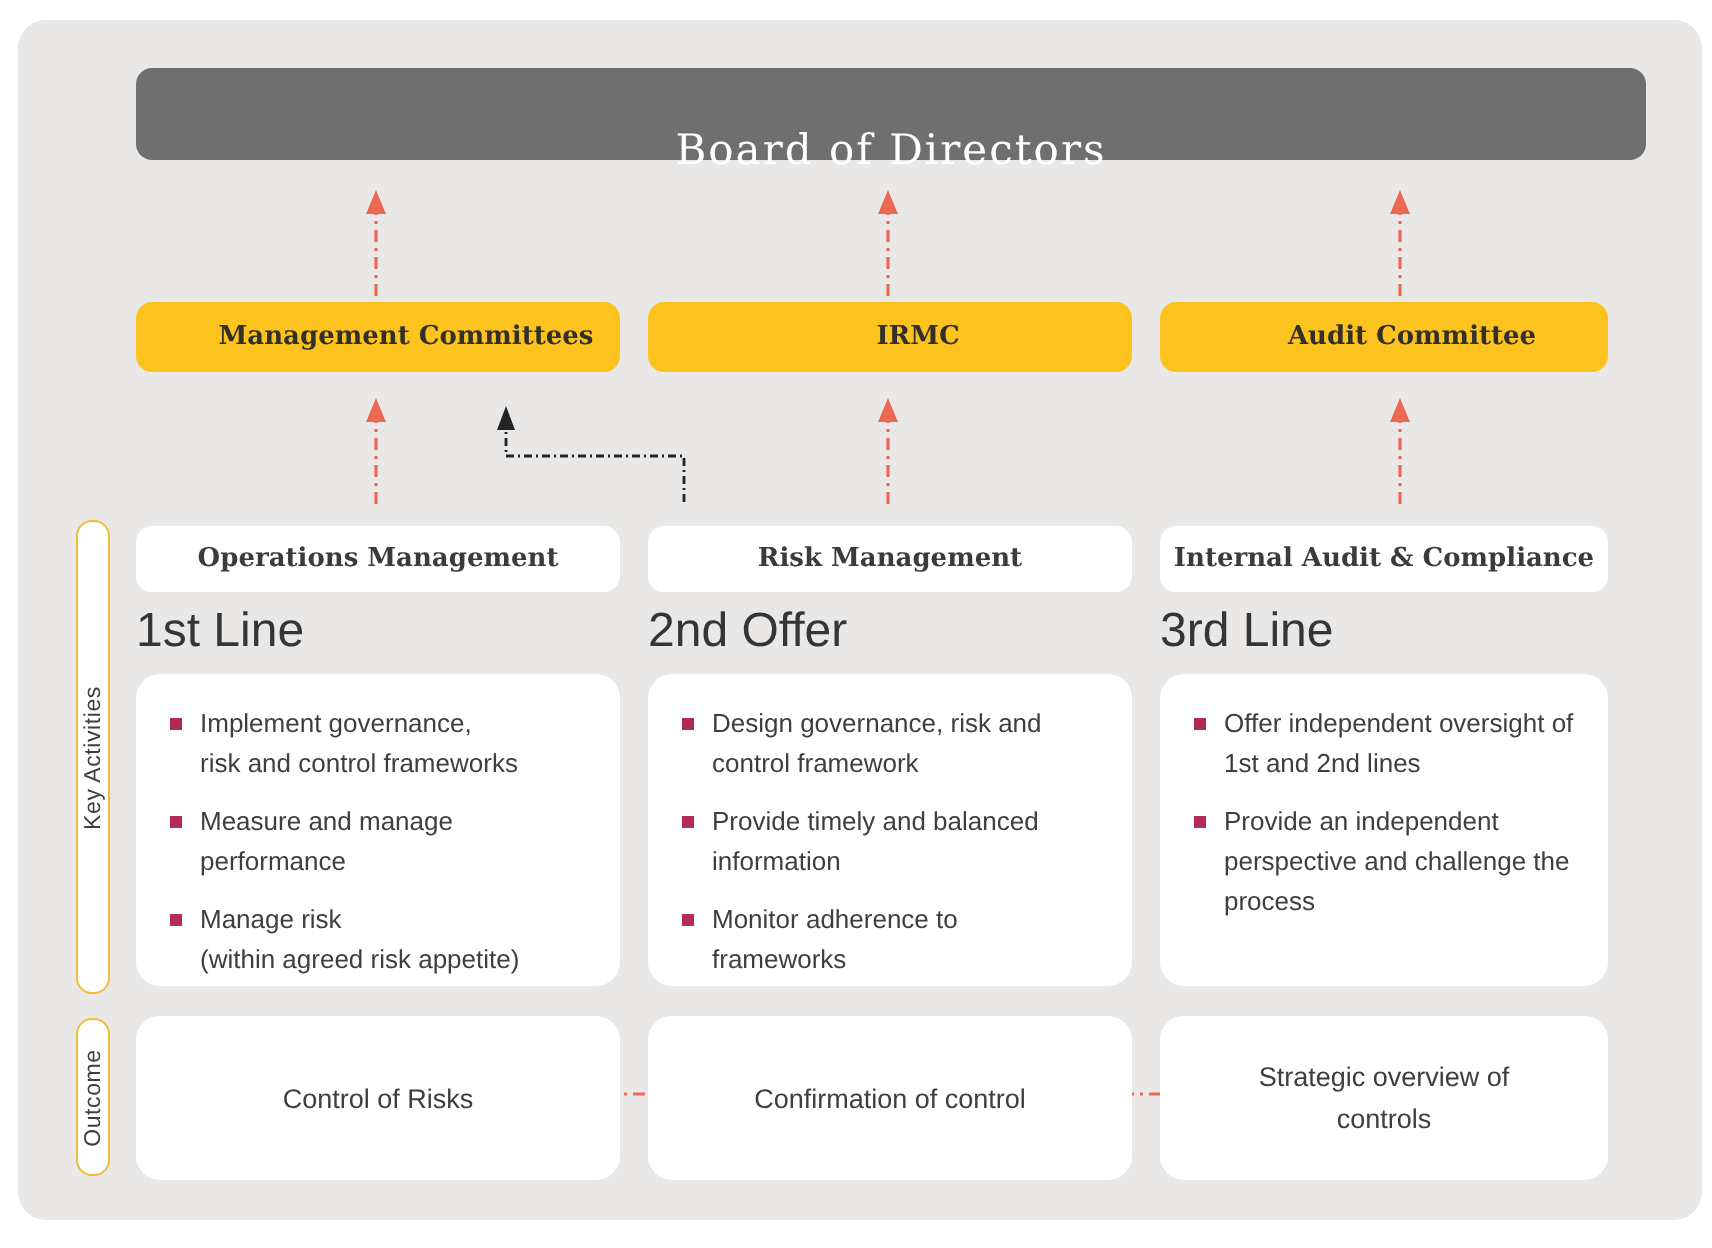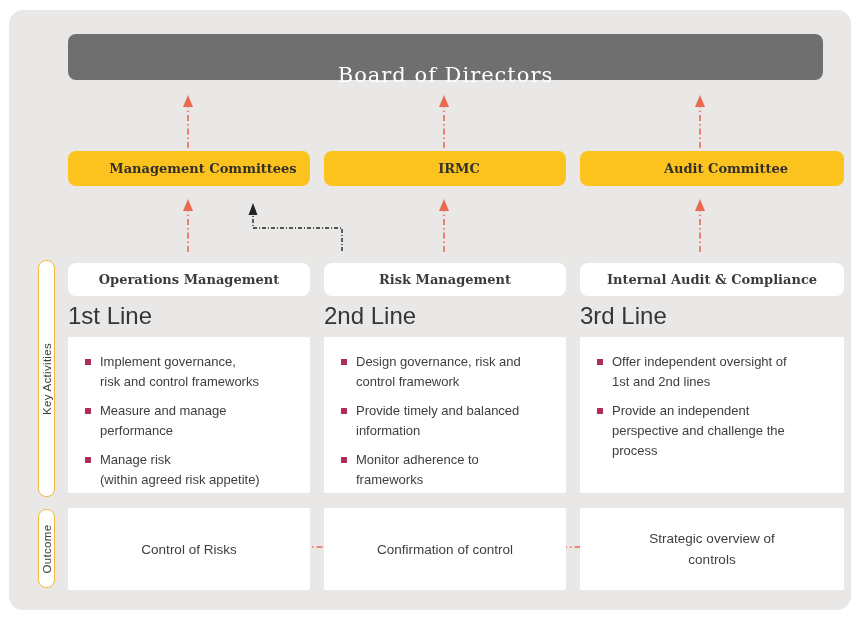--- a/index.html
+++ b/index.html
@@ -12,32 +12,32 @@
         font-family:"Liberation Sans",sans-serif;color:var(--text-dark);}
   .canvas{position:absolute;left:9px;top:10px;width:842px;height:600px;
           background:var(--background);border-radius:14px;}
   .abs{position:absolute;box-sizing:border-box;}
   .board{left:68px;top:34px;width:755px;height:46px;background:var(--board-gray);
          border-radius:8px;display:flex;align-items:center;justify-content:center;}
   .board-label{font-family:"DejaVu Serif","Liberation Serif",serif;font-size:21px;
                color:#ffffff;letter-spacing:1px;margin-top:35px;}
   .pos0{left:68px;width:242px;}
   .pos1{left:324px;width:242px;}
-  .pos2{left:580px;width:264px;}
+  .pos2{left:580px;width:224px;}
   .committee{top:151px;height:35px;background:var(--accent-yellow);border-radius:8px;
              display:flex;align-items:center;justify-content:center;}
   .committee-label{font-family:"DejaVu Serif","Liberation Serif",serif;font-size:13px;
                    font-weight:bold;color:#33302a;margin-left:28px;}
   .dept{top:263px;height:33px;background:var(--card-white);border-radius:8px;
         display:flex;align-items:center;justify-content:center;}
   .dept-label{font-family:"DejaVu Serif","Liberation Serif",serif;font-size:13px;
               font-weight:bold;color:var(--text-dark);}
   .line-title{top:302px;height:28px;font-size:24px;font-weight:500;color:#353535;
               display:flex;align-items:center;}
-  .card{background:var(--card-white);border-radius:2px;}
+  .card{background:var(--card-white);border-radius:12px;}
   .activities{top:337px;height:156px;padding:15px 10px 0 17px;}
   .bullet-item{display:flex;margin-bottom:9px;}
   .bullet-sq{flex:0 0 6px;width:6px;height:6px;margin-top:7px;margin-right:9px;
              background:var(--bullet-crimson);}
   .bullet-text{font-size:13px;line-height:20px;white-space:pre-line;color:#3e3e3e;}
   .outcome-box{top:508px;height:82px;display:flex;align-items:center;justify-content:center;
                text-align:center;}
   .outcome-text{font-size:13.5px;line-height:21px;white-space:pre-line;color:#3e3e3e;}
   .rail{left:38px;width:17px;background:var(--card-white);border:1.5px solid var(--rail-border-yellow);
         border-radius:8px;}
@@ -120,21 +120,21 @@
     <span class="dept-label">Operations Management</span>
   </div>
   <div class="abs dept pos1">
     <span class="dept-label">Risk Management</span>
   </div>
   <div class="abs dept pos2">
     <span class="dept-label">Internal Audit &amp; Compliance</span>
   </div>
 
   <div class="abs line-title pos0">1st Line</div>
-  <div class="abs line-title pos1">2nd Line</div>
+  <div class="abs line-title pos1">2nd Offer</div>
   <div class="abs line-title pos2">3rd Line</div>
 
   <div class="abs card activities pos0">
     <div class="bullet-item">
       <span class="bullet-sq"></span>
       <span class="bullet-text">Implement governance,
 risk and control frameworks</span>
     </div>
     <div class="bullet-item">
       <span class="bullet-sq"></span>

